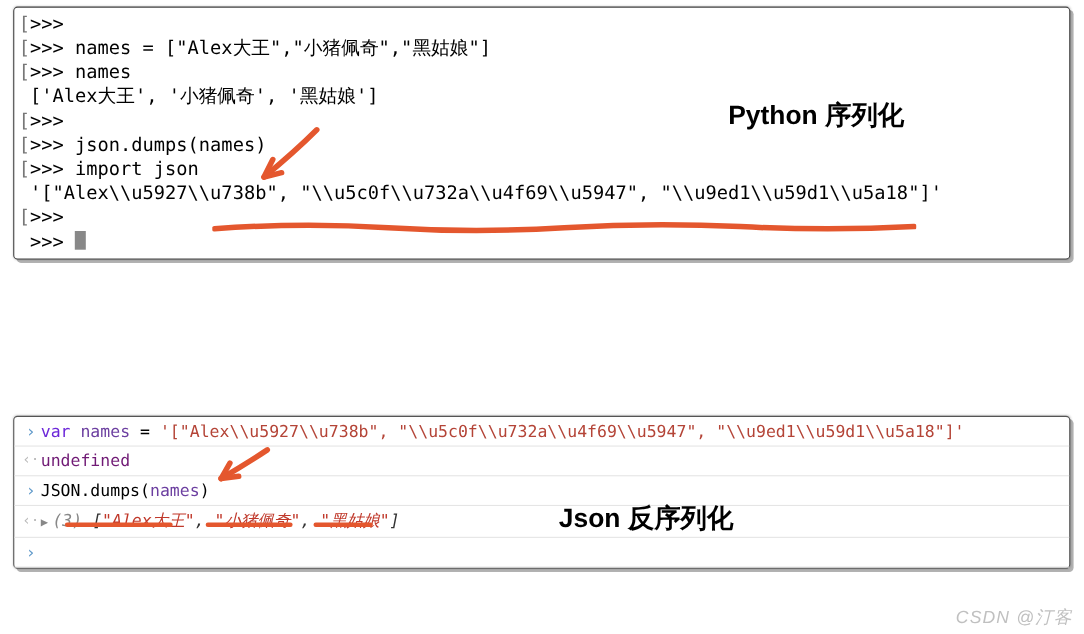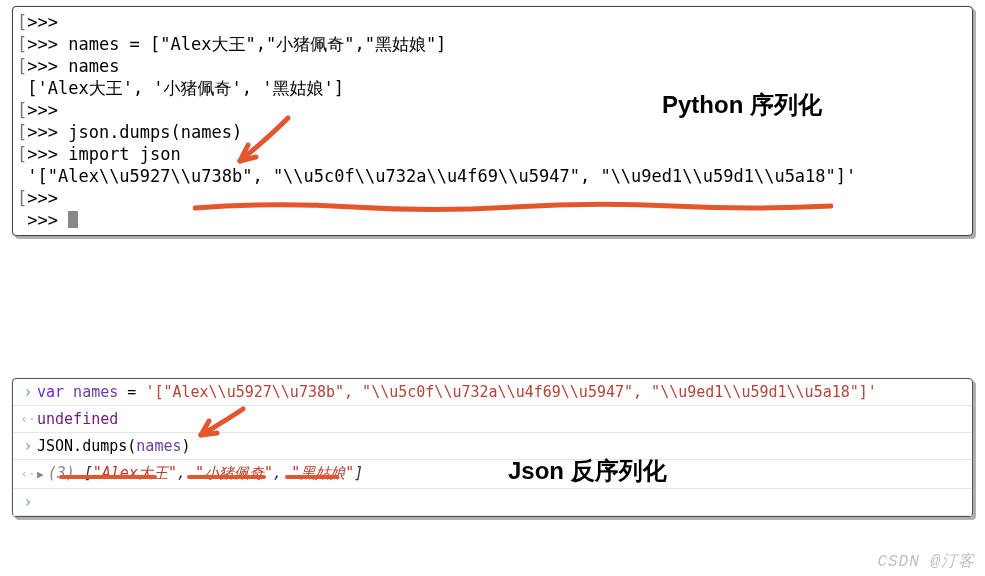--- a/index.html
+++ b/index.html
@@ -89,21 +89,21 @@
   .expand-tri { color: #888; font-size: 11px; margin-right: 4px; }
   .italic-count { color: #888; font-style: italic; }
   .str-red { color: #c0392b; font-style: italic; }
   .bracket-dark { color: #333; font-style: italic; }
   .row-text { white-space: pre; }
 
   .watermark {
     position: absolute;
     right: 10px;
     bottom: 4px;
-    font-family: Liberation Mono, monospace;
+    font-family: Liberation Sans, sans-serif;
     font-size: 16px;
     color: rgba(130,130,130,0.5);
     font-style: italic;
     letter-spacing: 1px;
   }
 </style>
 </head>
 <body>
 
 <div class="panel top">

